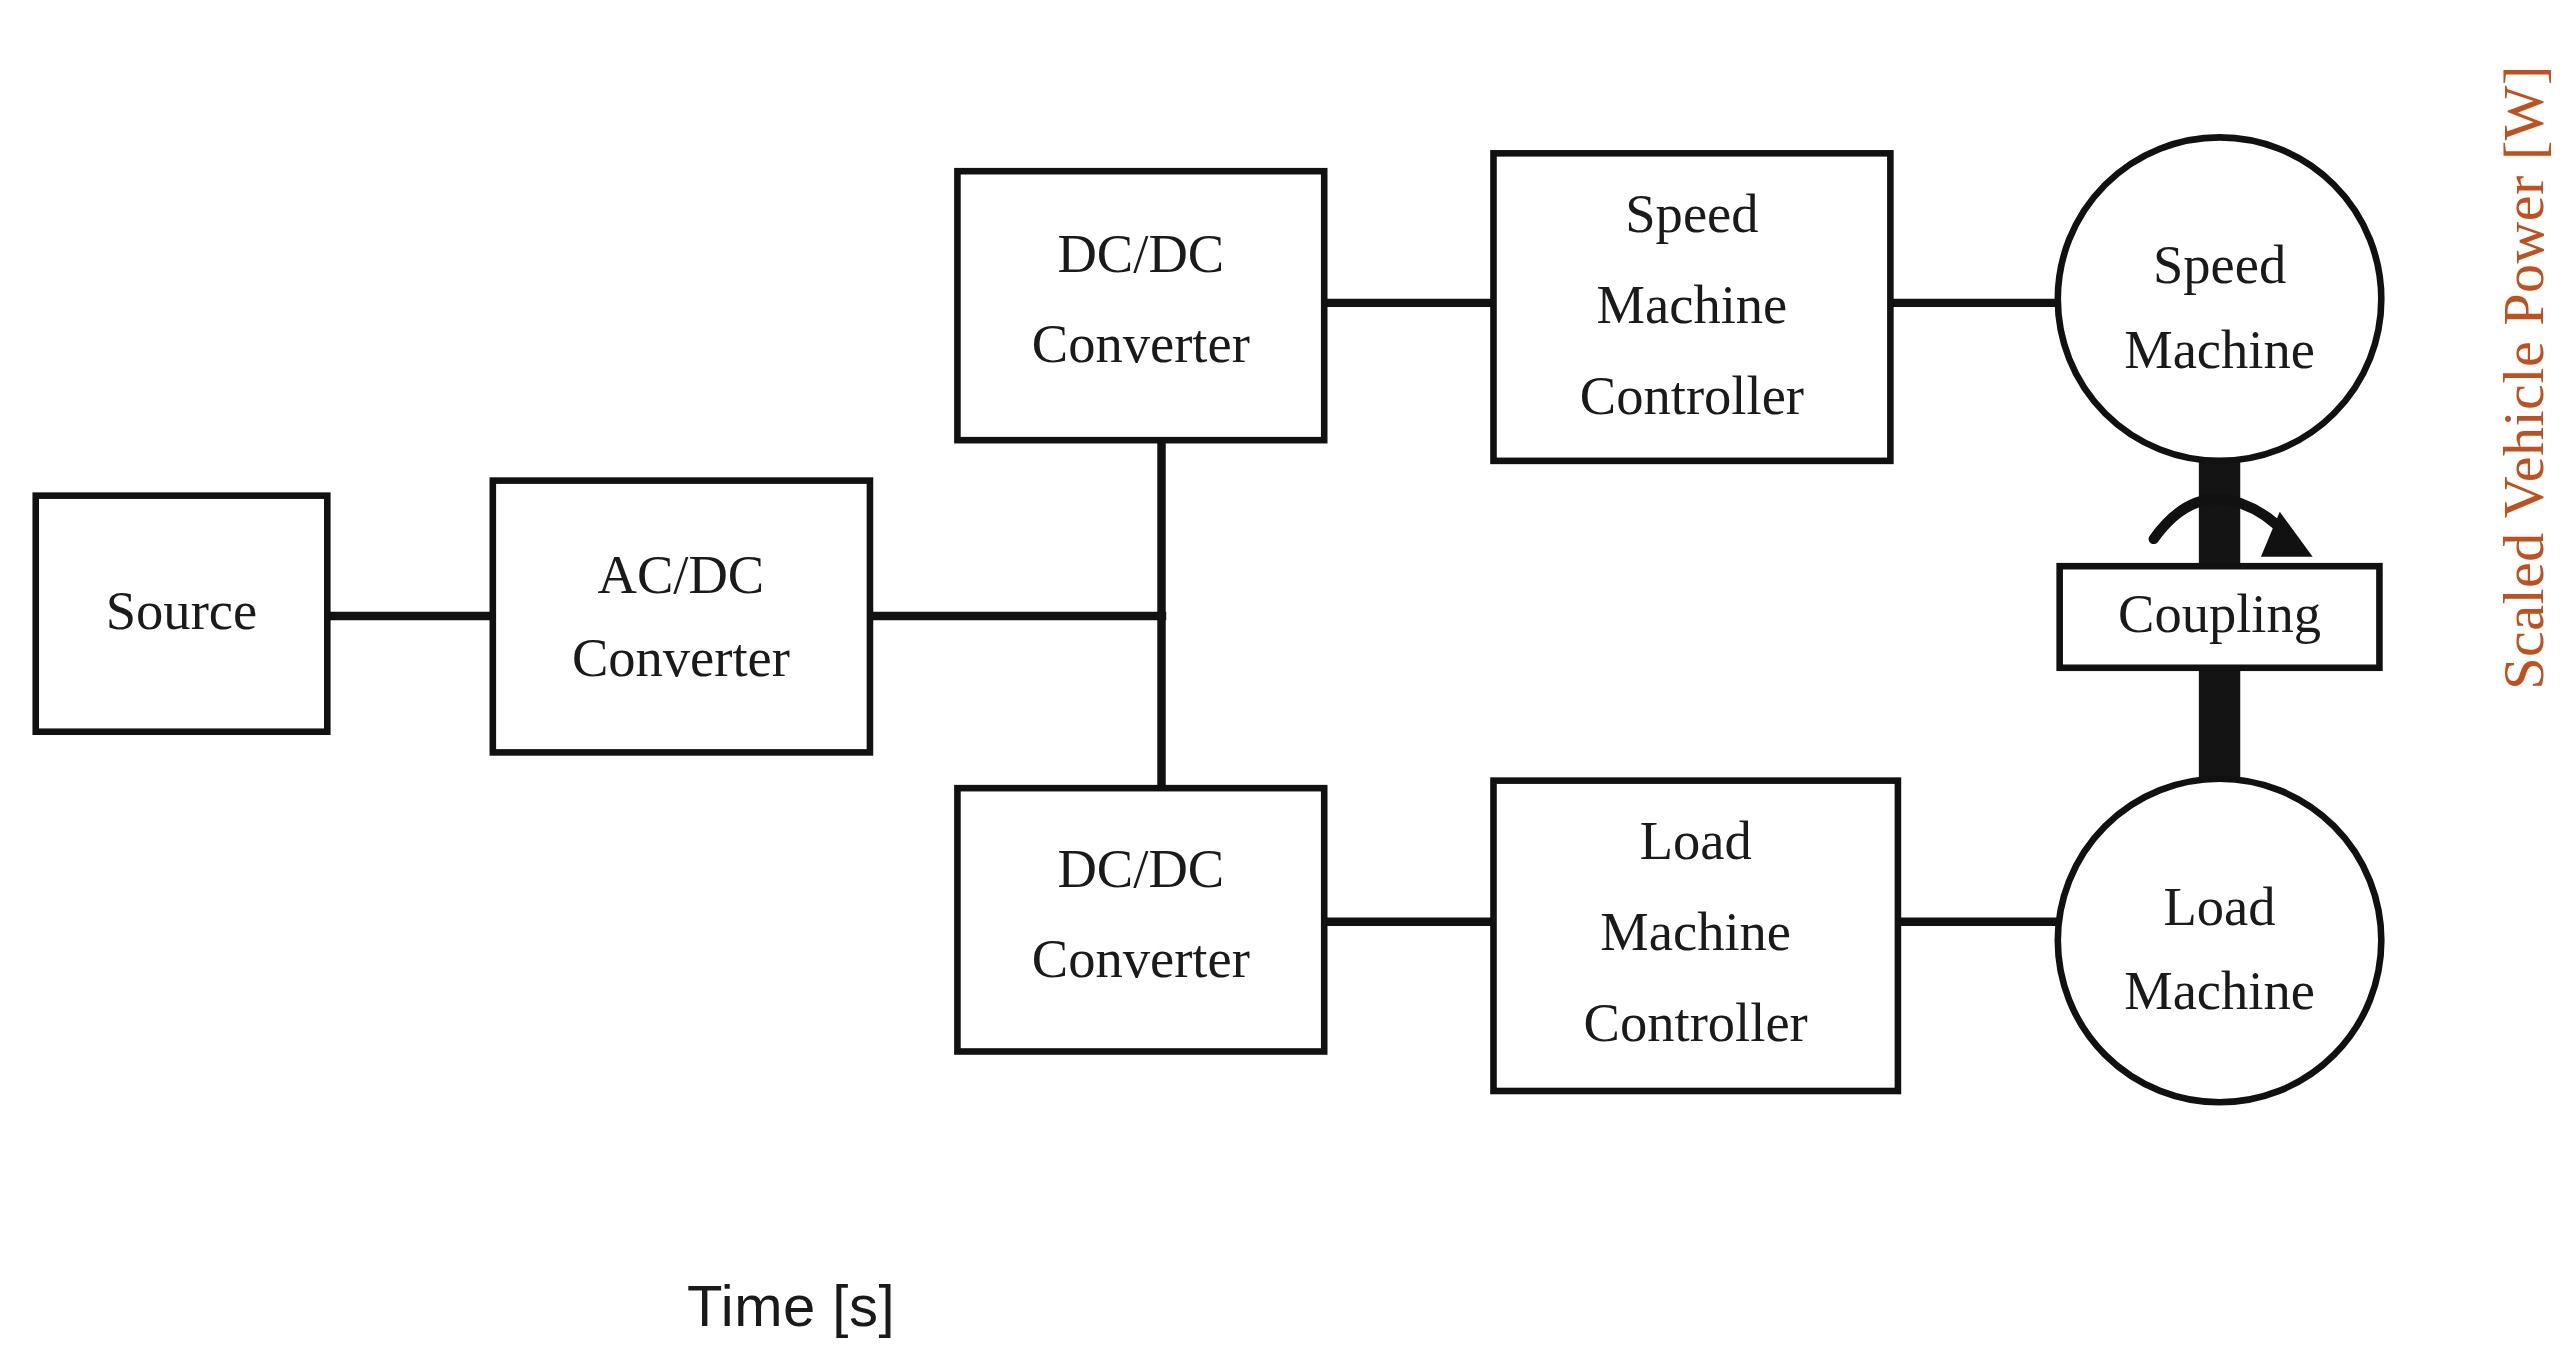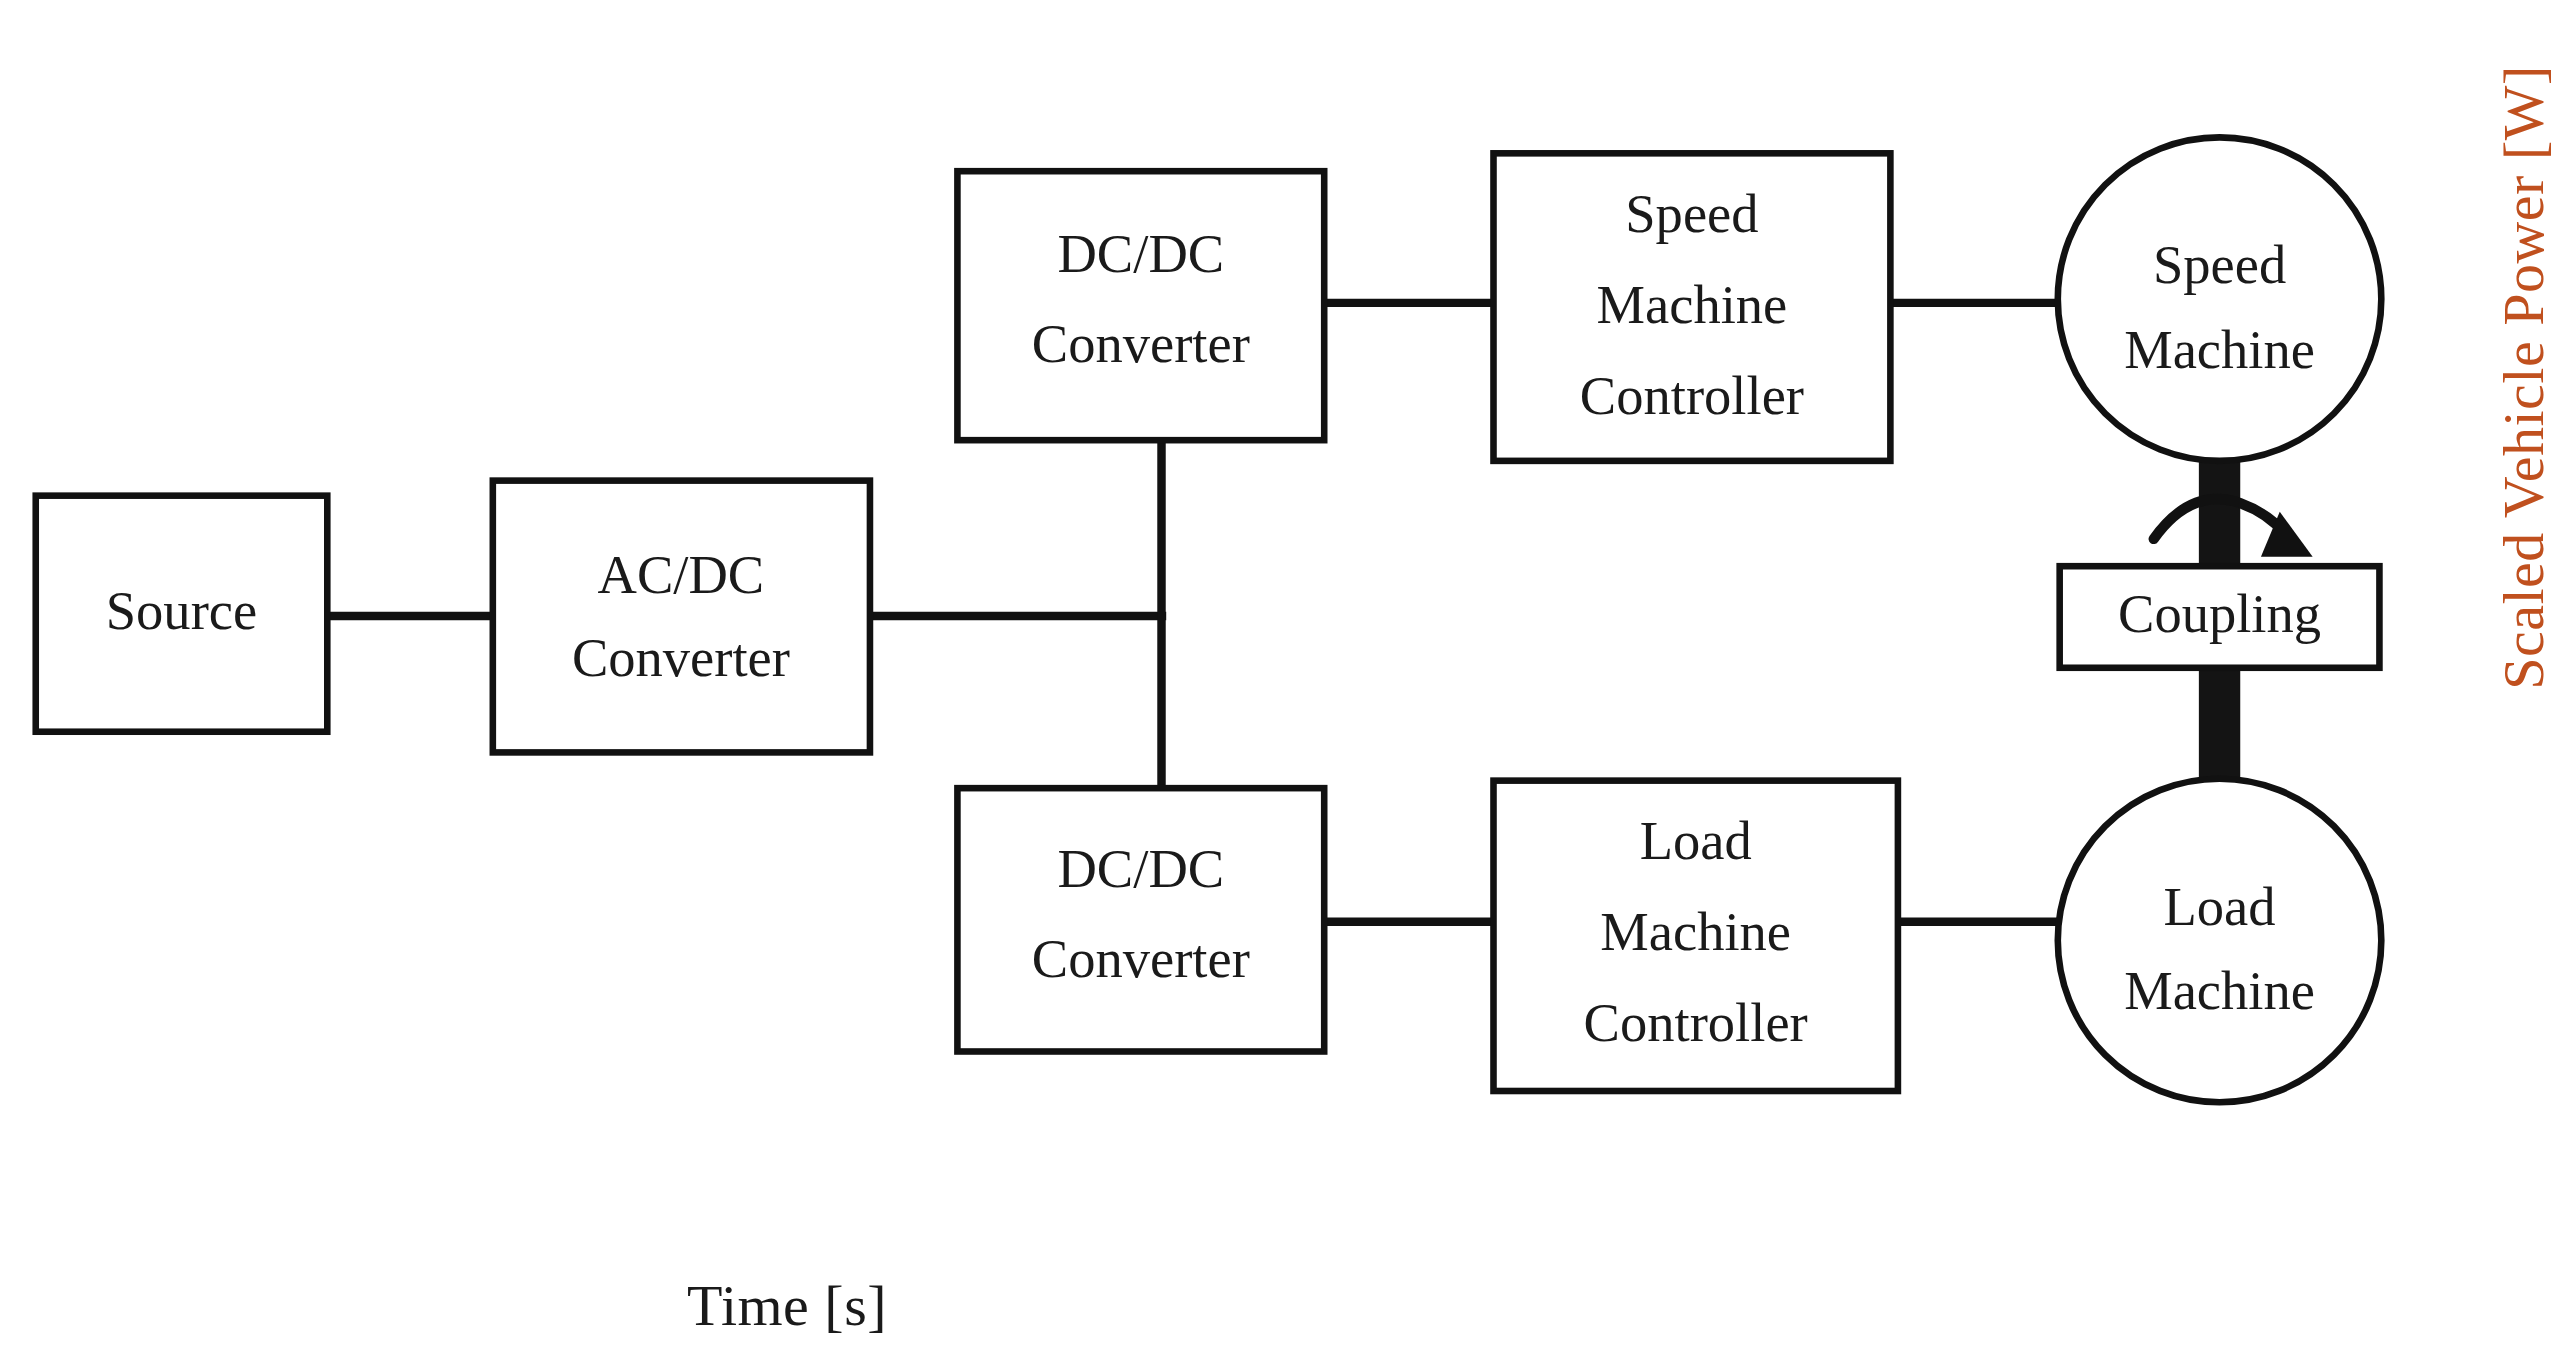--- a/index.html
+++ b/index.html
@@ -54,21 +54,21 @@
     stroke-width: 11;
     fill: none;
     stroke-linecap: round;
   }
   .rot-arrow-head {
     fill: #111111;
     stroke: none;
   }
   .axis-label-x {
     position: absolute;
-    font-family: Liberation Serif, serif;
+    font-family: Liberation Sans, sans-serif;
     font-size: 58px;
     color: #1a1a1a;
     white-space: nowrap;
     left: 687px;
     top: 1272px;
     letter-spacing: 0.5px;
   }
   .axis-label-y {
     position: absolute;
     font-family: "Liberation Serif", "DejaVu Serif", serif;

